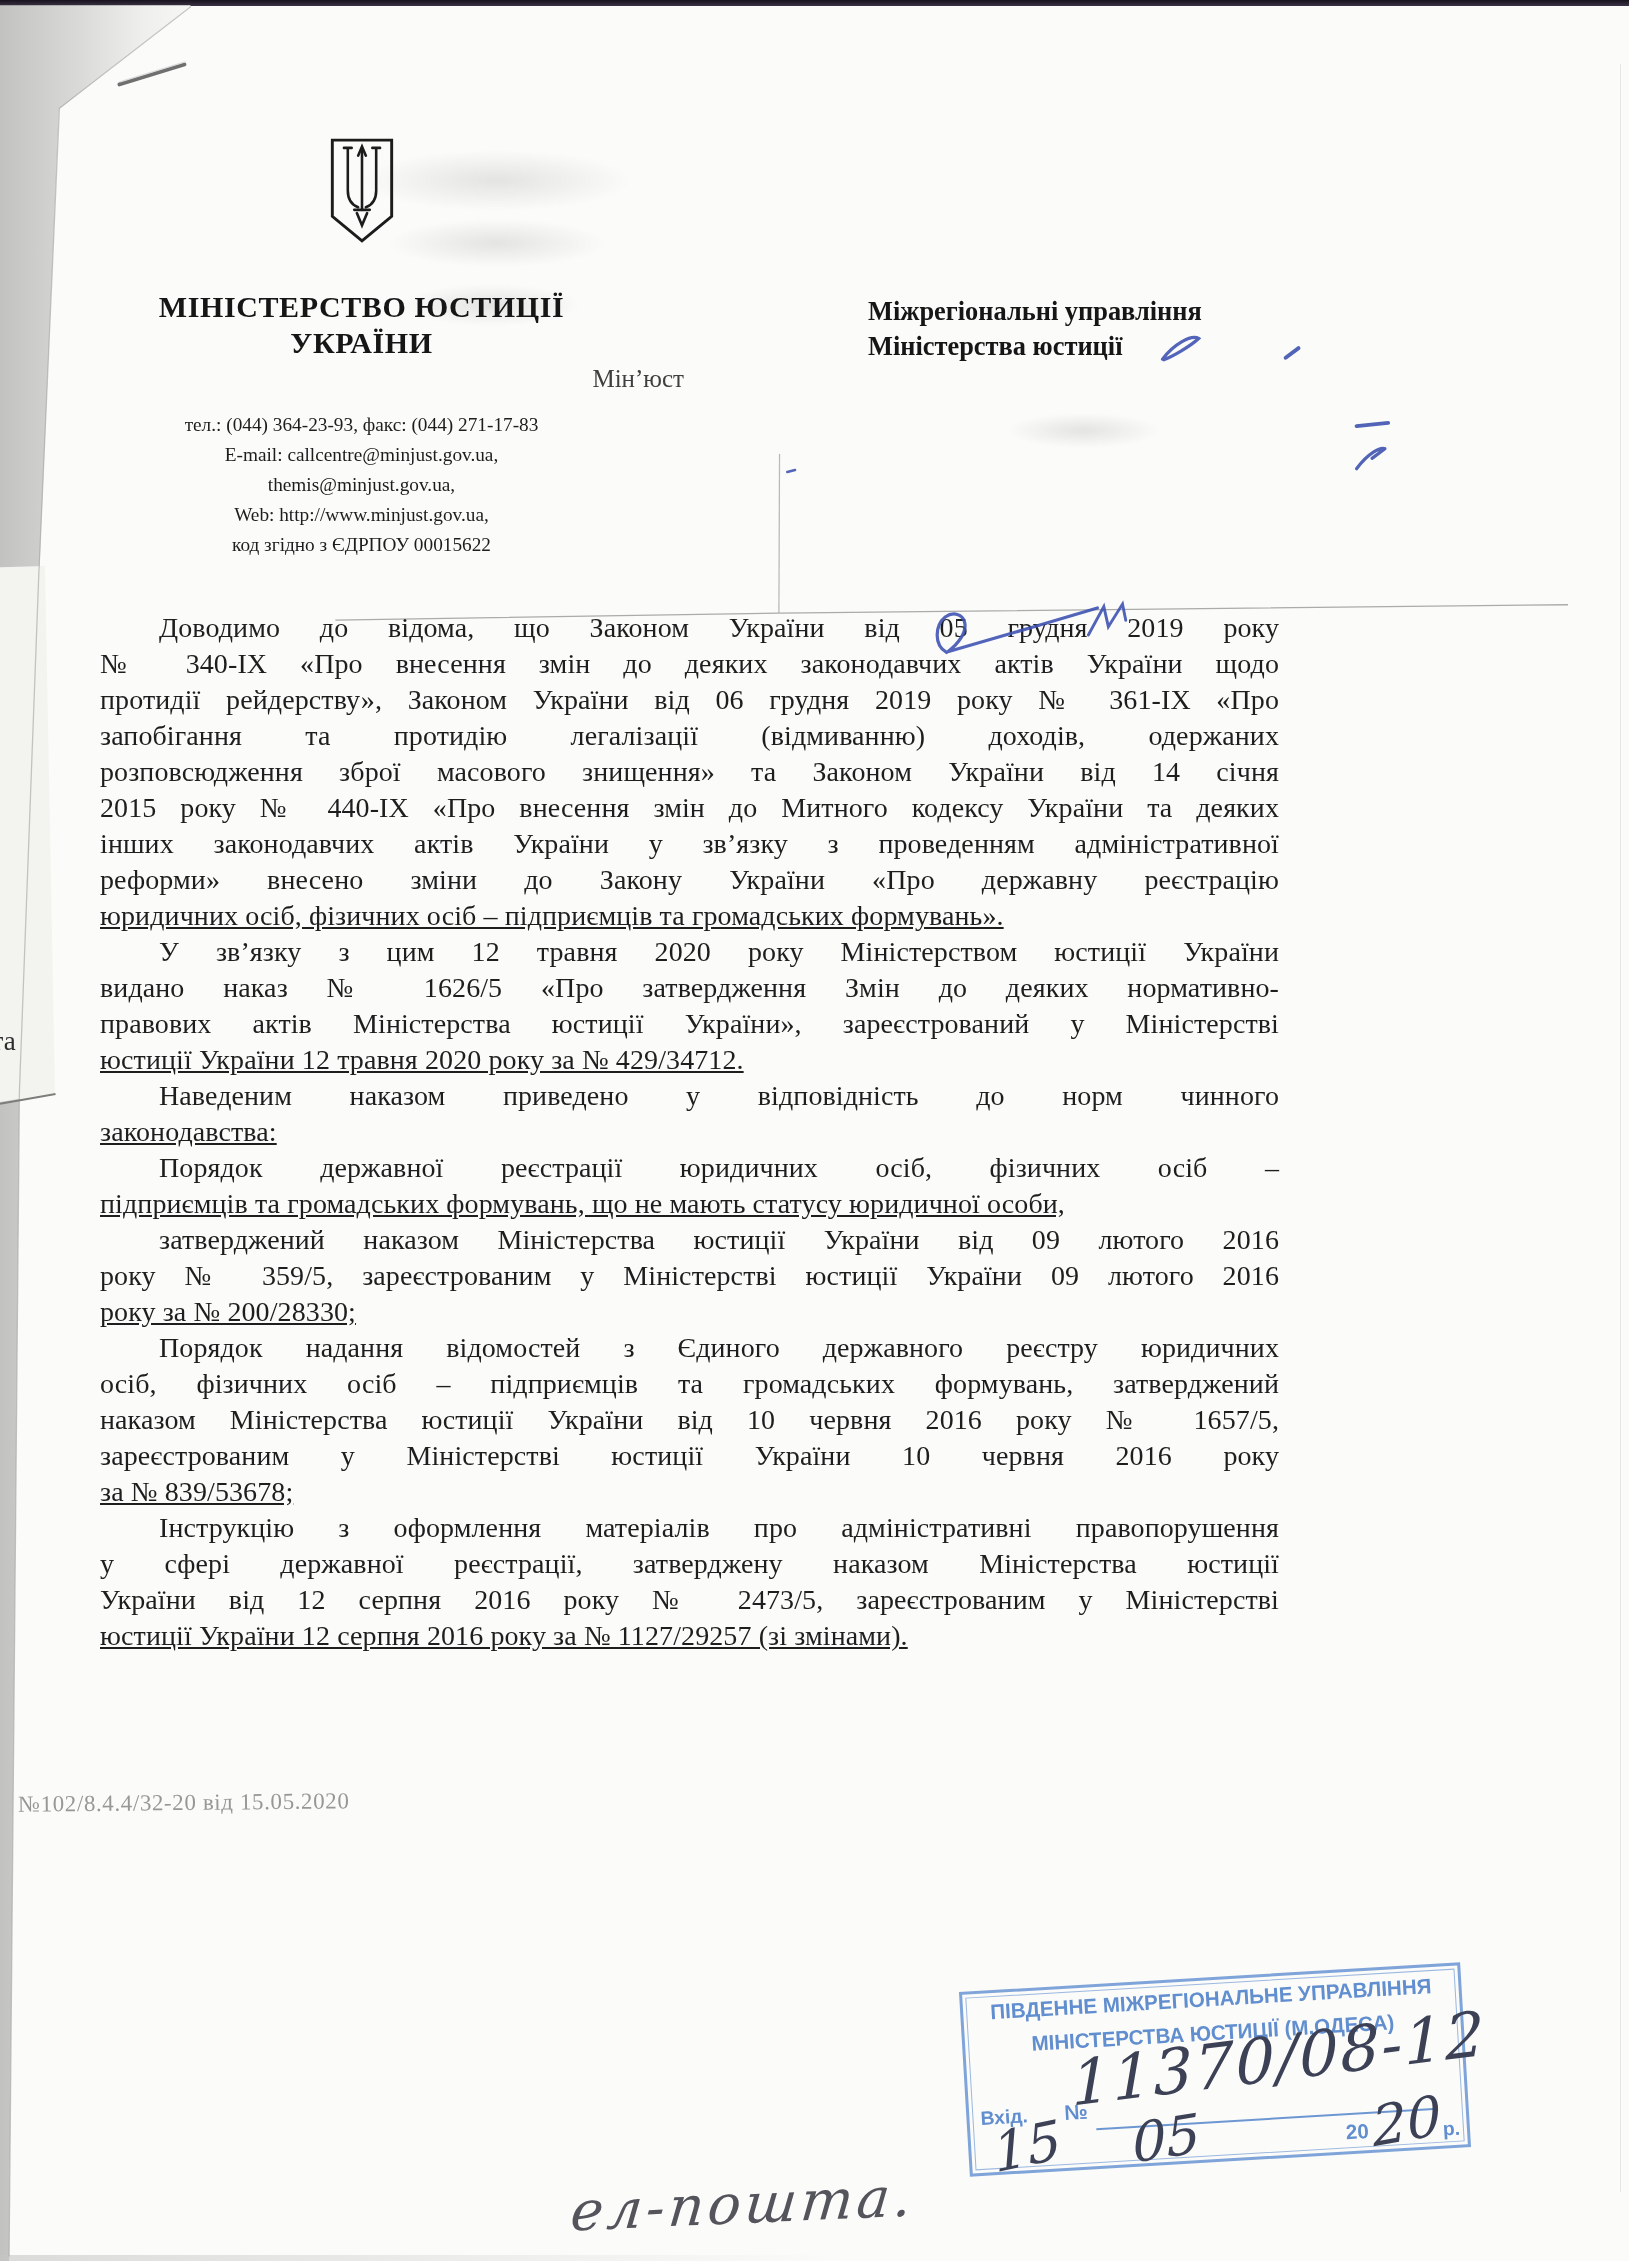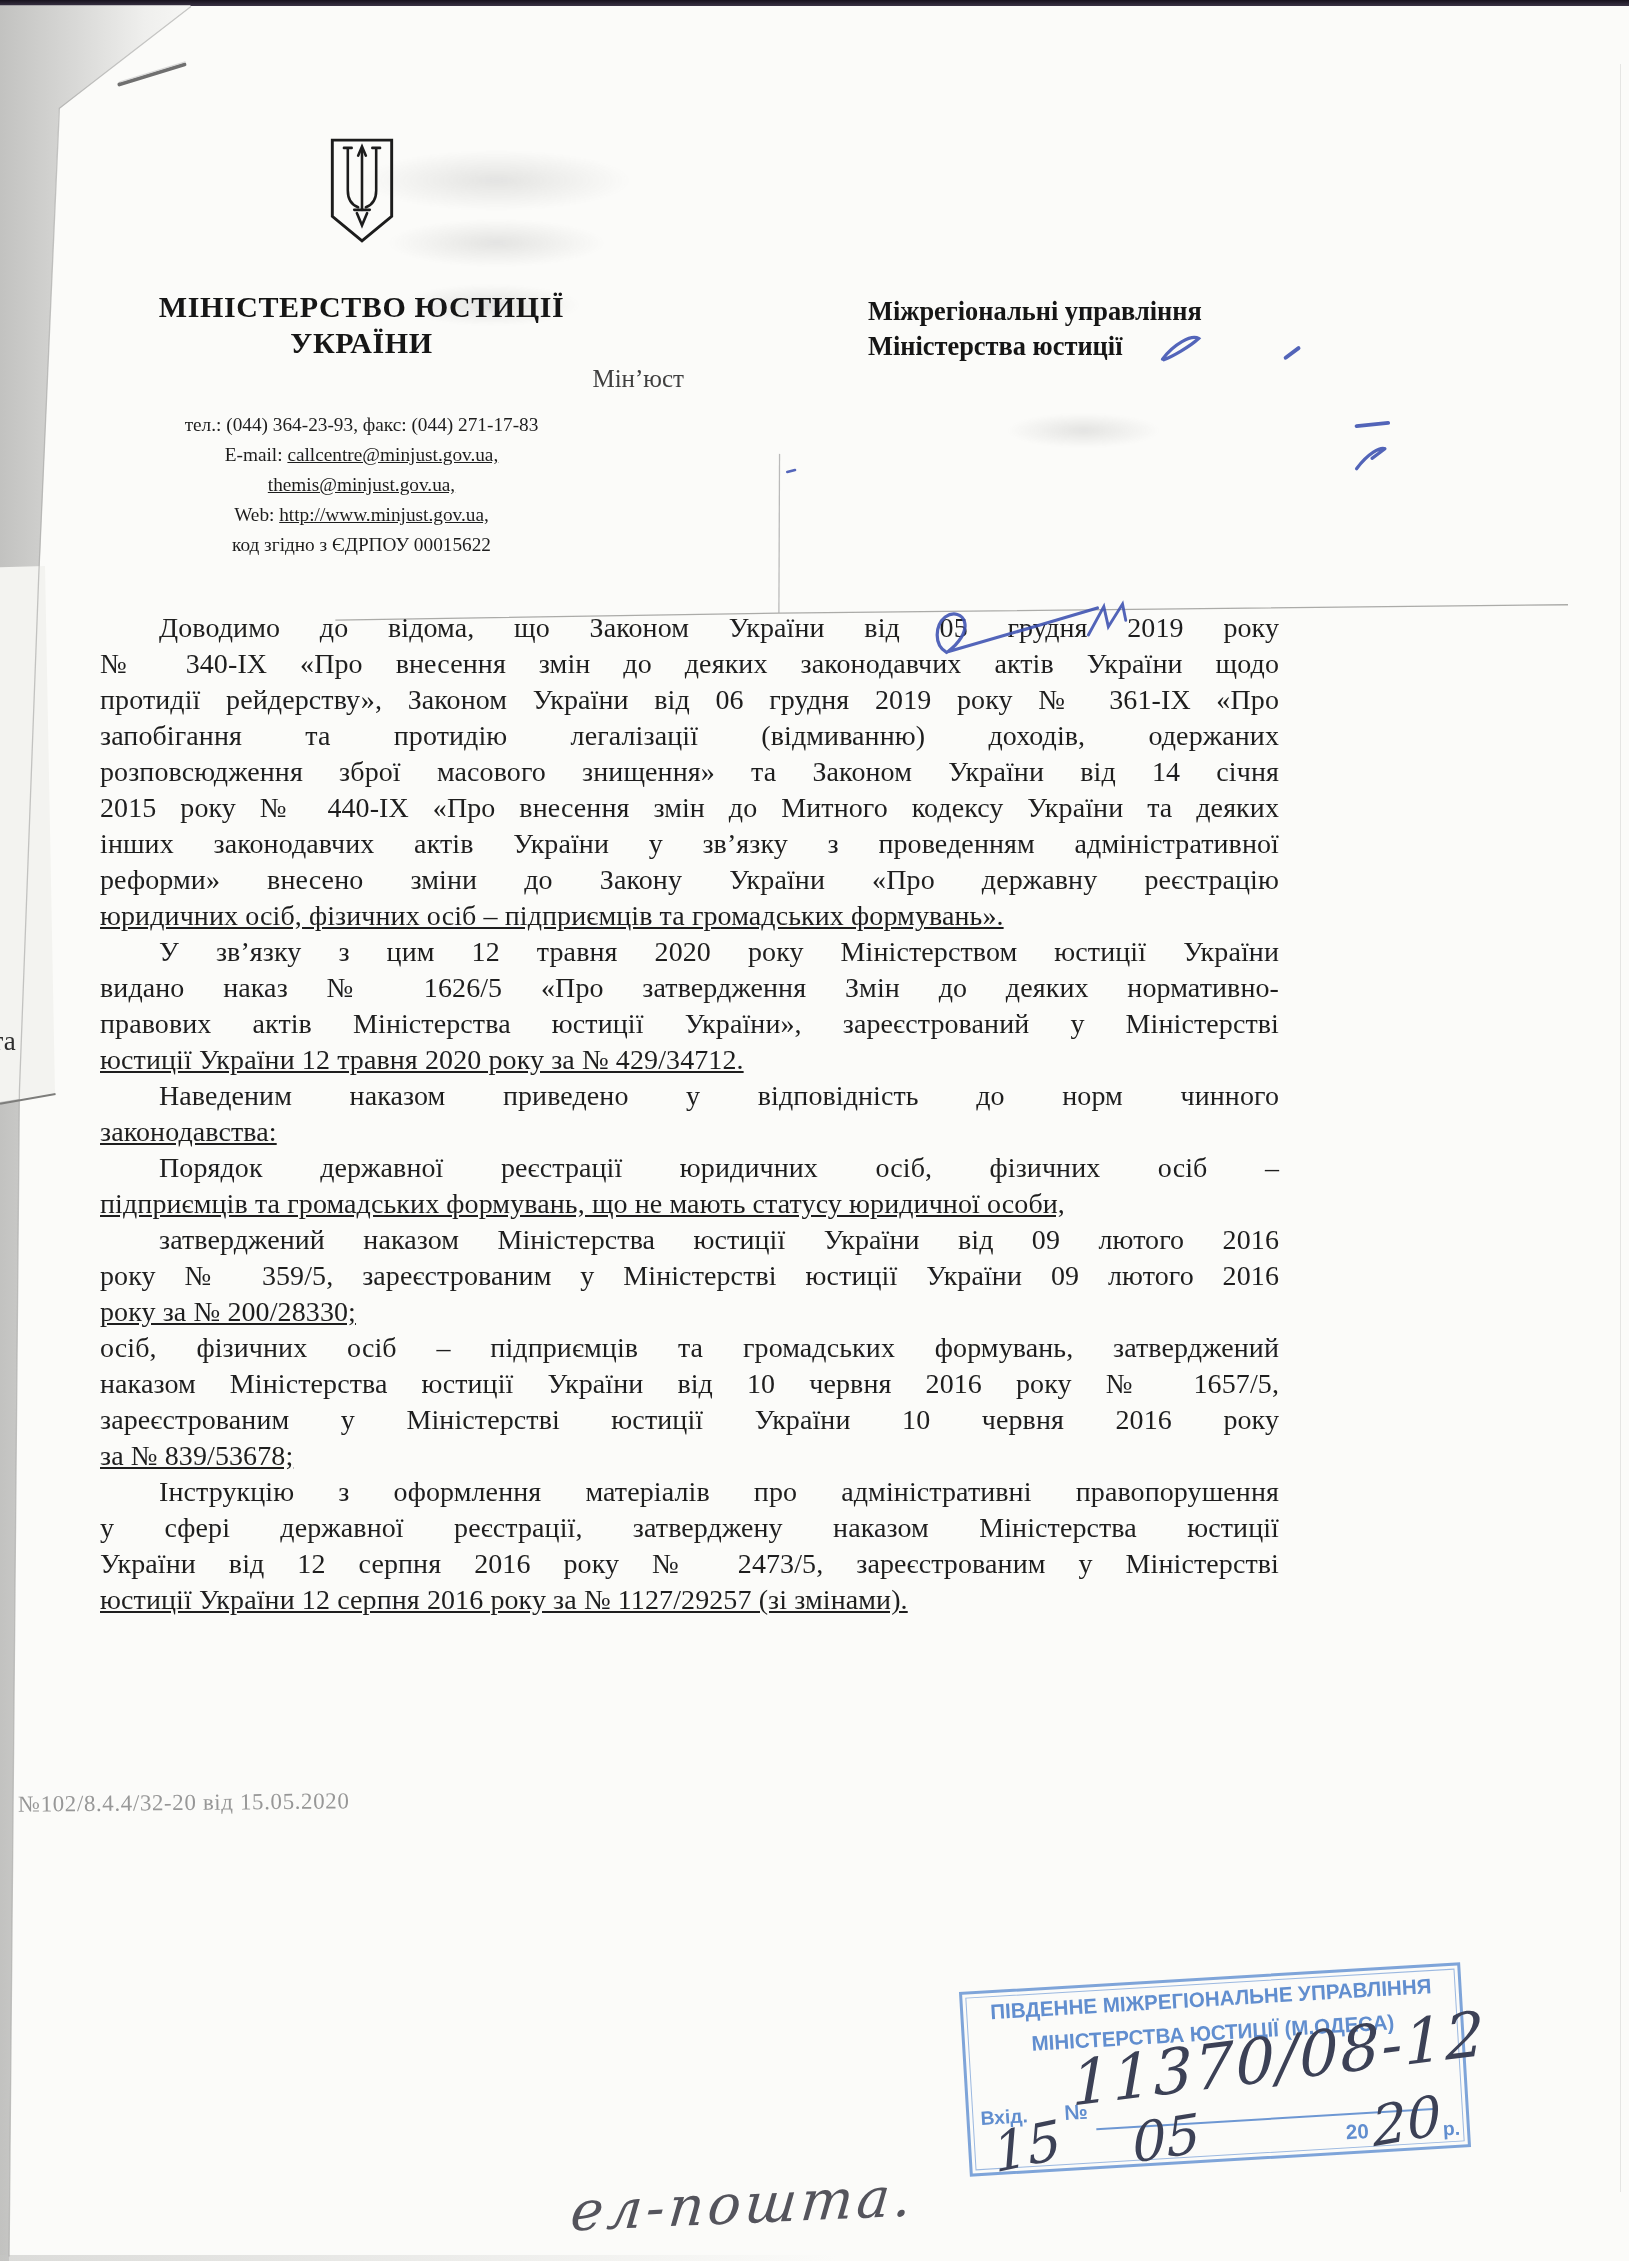--- a/index.html
+++ b/index.html
@@ -18,21 +18,21 @@
      background:linear-gradient(90deg,#c6c6c4,rgba(230,230,228,0));}
   #right-edge{left:1620px;top:64px;width:1.3px;height:2128px;background:#dcdcda;opacity:.7;}
   .ghost{background:radial-gradient(ellipse at center,rgba(110,110,110,.16),rgba(110,110,110,0) 70%);
      filter:blur(1.3px);}
   #emblem{left:322px;top:135px;}
   .title{position:absolute;left:39px;width:645px;text-align:center;font-weight:bold;
      font-size:30px;letter-spacing:0.6px;color:#161616;}
   #minjust{position:absolute;left:39px;width:645px;text-align:right;font-size:25px;color:#404040;}
   #addr{position:absolute;left:39px;top:410px;width:645px;text-align:center;
      font-size:19.3px;line-height:30px;color:#1d1d1d;}
-  .u{text-decoration:underline;}
+  .u{}
   #recipient{position:absolute;left:820px;top:294px;width:451px;font-weight:bold;
      font-size:26.4px;line-height:35px;color:#161616;margin-left:48px;}
   
   #body-text{position:absolute;left:100px;top:610px;width:1179px;font-size:28px;}
   .bline{height:36px;line-height:36px;overflow:visible;letter-spacing:0.1px;}
   .bline.just{text-align:justify;text-align-last:justify;}
   .bline.rag{text-align:justify;text-align-last:left;text-decoration:underline;}
   .bline.ind{text-indent:59px;}
   
   #ref{left:18px;top:1790px;font-size:23px;color:#8d8d8d;letter-spacing:0.6px;opacity:.9;
@@ -130,20 +130,21 @@
       <div class="bline just">видано наказ № 1626/5 «Про затвердження Змін до деяких нормативно-</div>
       <div class="bline just">правових актів Міністерства юстиції України», зареєстрований у Міністерстві</div>
       <div class="bline rag">юстиції України 12 травня 2020 року за № 429/34712.</div>
       <div class="bline just ind">Наведеним наказом приведено у відповідність до норм чинного</div>
       <div class="bline rag">законодавства:</div>
       <div class="bline just ind">Порядок державної реєстрації юридичних осіб, фізичних осіб –</div>
       <div class="bline rag">підприємців та громадських формувань, що не мають статусу юридичної особи,</div>
       <div class="bline just ind">затверджений наказом Міністерства юстиції України від 09 лютого 2016</div>
       <div class="bline just">року № 359/5, зареєстрованим у Міністерстві юстиції України 09 лютого 2016</div>
       <div class="bline rag">року за № 200/28330;</div>
+      <div class="bline just ind">Порядок надання відомостей з Єдиного державного реєстру юридичних</div>
       <div class="bline just">осіб, фізичних осіб – підприємців та громадських формувань, затверджений</div>
       <div class="bline just">наказом Міністерства юстиції України від 10 червня 2016 року № 1657/5,</div>
       <div class="bline just">зареєстрованим у Міністерстві юстиції України 10 червня 2016 року</div>
       <div class="bline rag">за № 839/53678;</div>
       <div class="bline just ind">Інструкцію з оформлення матеріалів про адміністративні правопорушення</div>
       <div class="bline just">у сфері державної реєстрації, затверджену наказом Міністерства юстиції</div>
       <div class="bline just">України від 12 серпня 2016 року № 2473/5, зареєстрованим у Міністерстві</div>
       <div class="bline rag">юстиції України 12 серпня 2016 року за № 1127/29257 (зі змінами).</div>
     </div>
 

